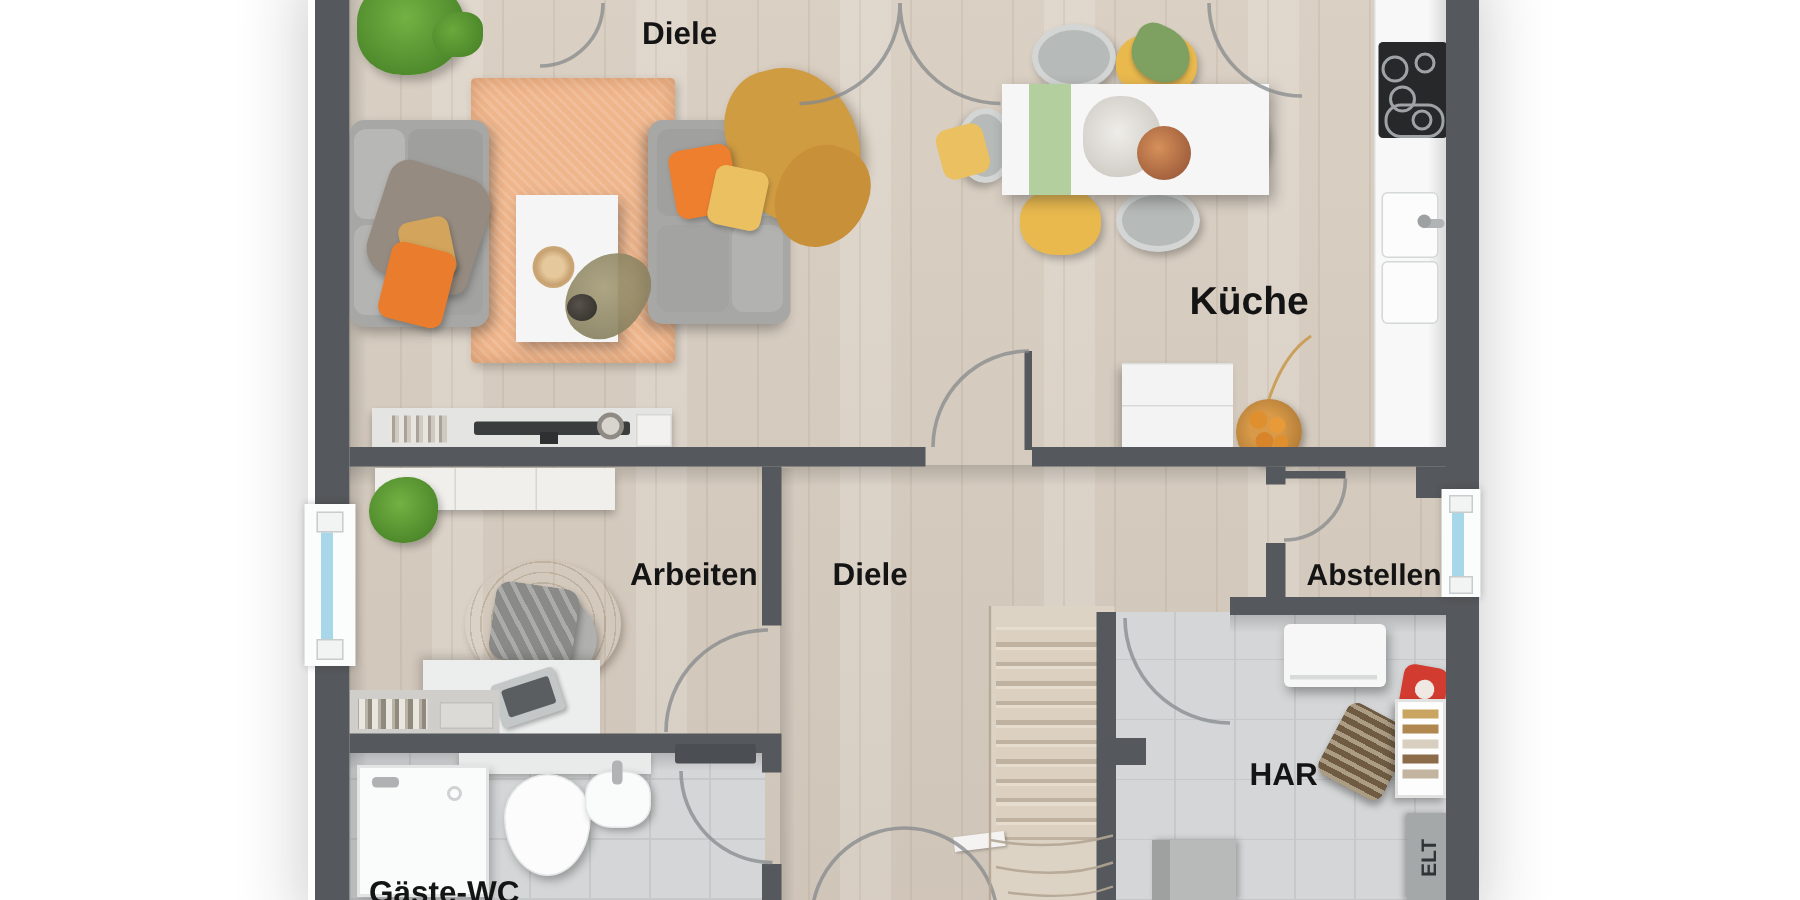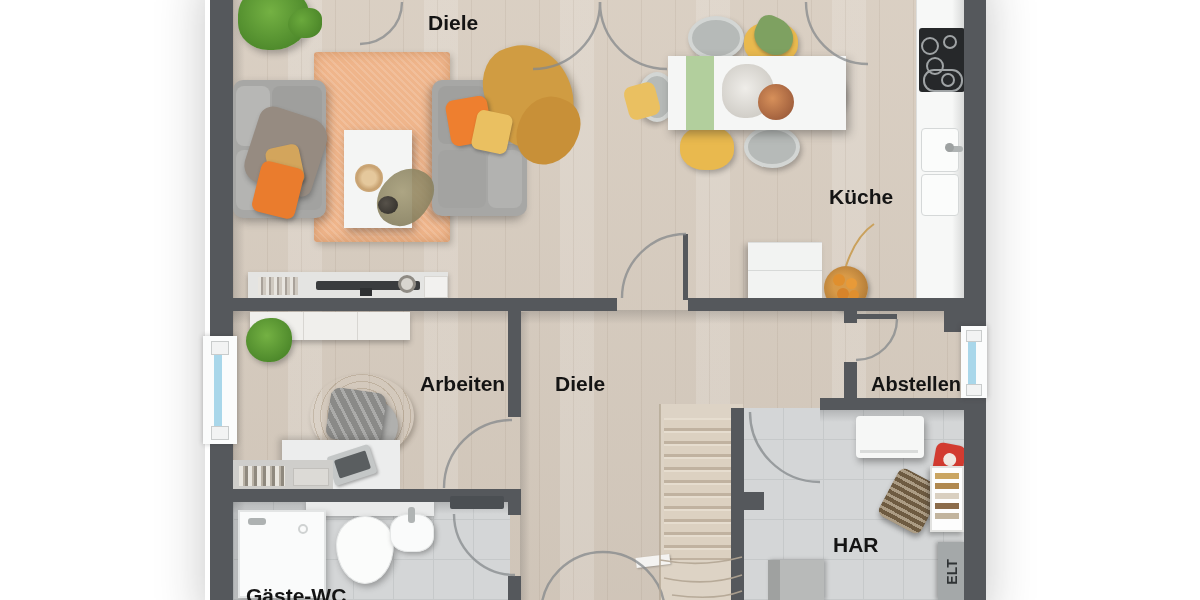--- a/index.html
+++ b/index.html
@@ -224,20 +224,20 @@
       <circle cx="930" cy="46" r="8"></circle>
       <circle cx="950" cy="42" r="6"></circle>
       <circle cx="935" cy="66" r="8"></circle>
       <circle cx="948" cy="80" r="6"></circle>
       <rect x="924" y="70" width="38" height="21" rx="10"></rect>
     </g>
     <path d="M846,266 q10,-30 28,-42" stroke="#caa15c" stroke-width="2" fill="none"></path>
   </svg>
 
   <div class="label" style="left:428px;top:11px;font-size:21px;z-index:7;">Diele</div>
-  <div class="label" style="left:829px;top:185px;font-size:21px;z-index:7;">Küche</div>
+  <div class="label" style="left:793px;top:185px;font-size:26px;z-index:7;">Küche</div>
   <div class="label" style="left:420px;top:372px;font-size:21px;z-index:7;">Arbeiten</div>
   <div class="label" style="left:555px;top:372px;font-size:21px;z-index:7;">Diele</div>
   <div class="label" style="left:871px;top:373px;font-size:20px;z-index:7;">Abstellen</div>
-  <div class="label" style="left:833px;top:533px;font-size:21px;z-index:7;">HAR</div>
+  <div class="label" style="left:833px;top:505px;font-size:21px;z-index:7;">HAR</div>
   <div class="label" style="left:246px;top:584px;font-size:21px;z-index:7;">Gäste-WC</div>
 
 </div>
 
 </body></html>

